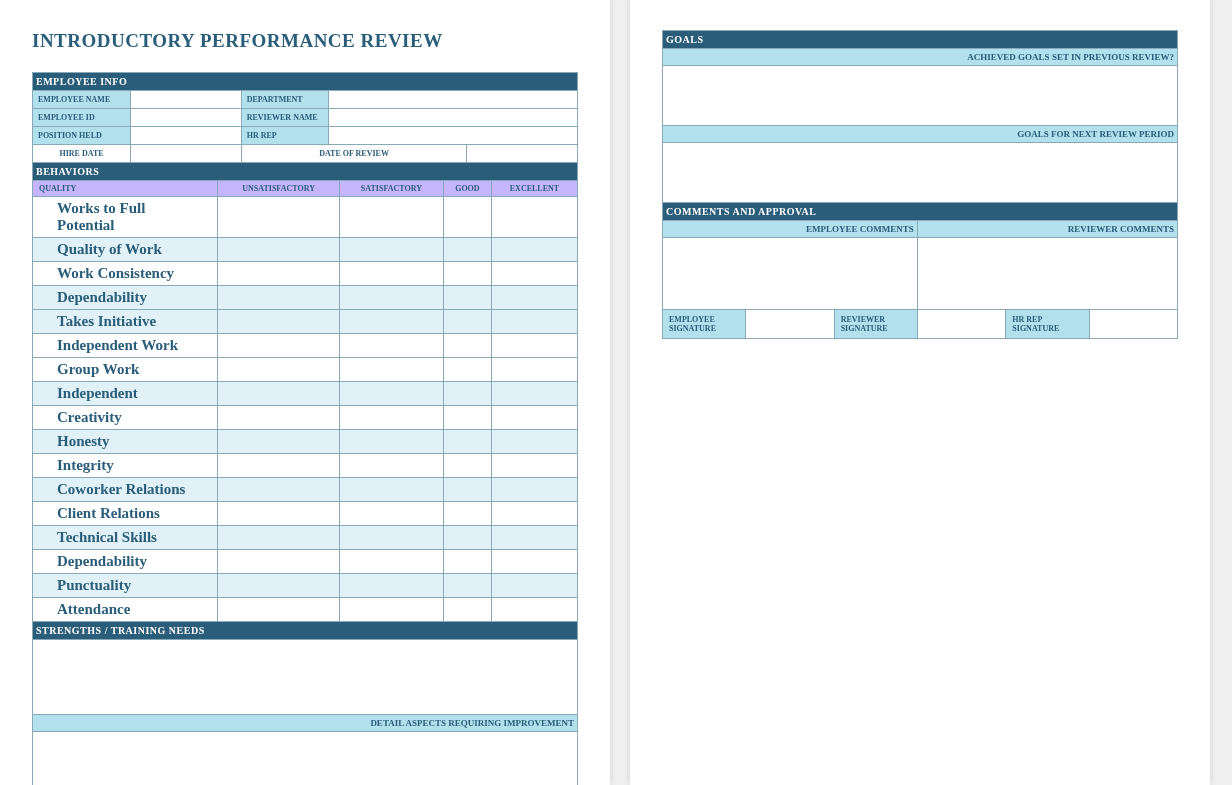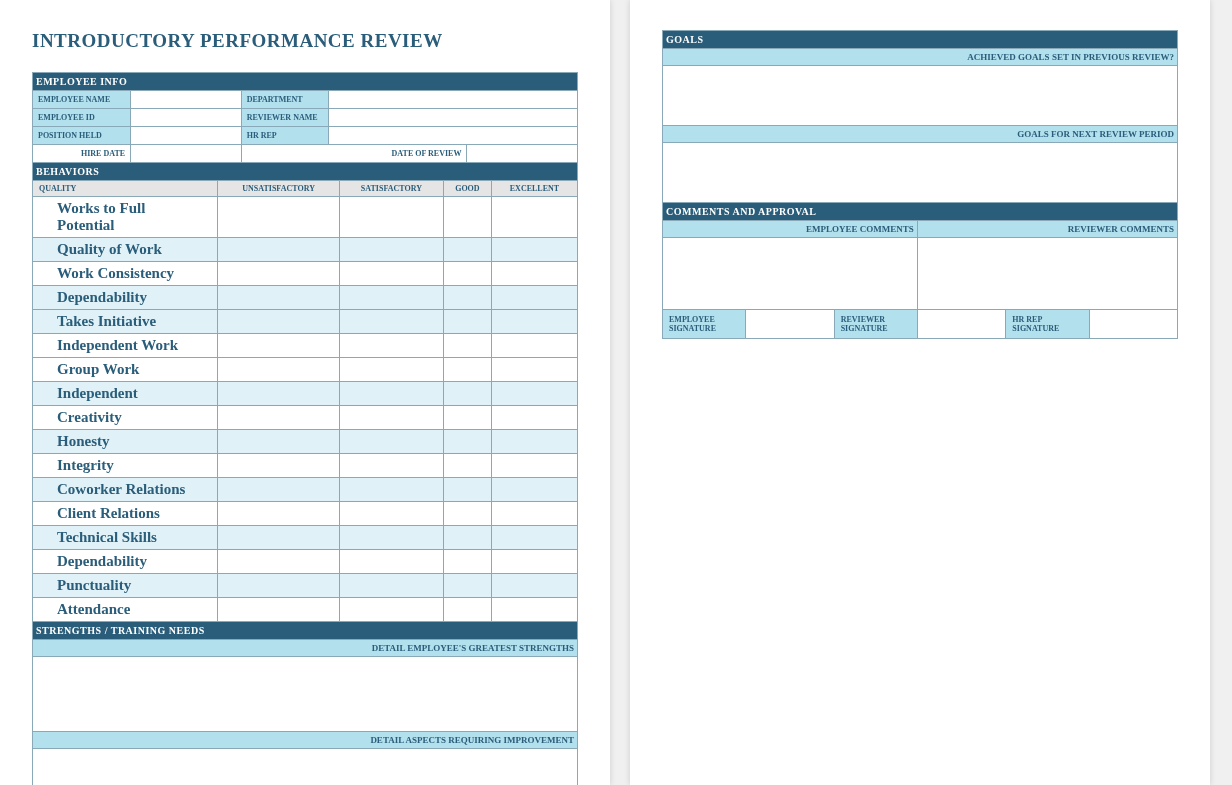--- a/index.html
+++ b/index.html
@@ -62,30 +62,30 @@
     color: #2a5d7a;
     font-weight: bold;
     font-size: 8px;
     padding: 4px 5px;
   }
   .field-label-white {
     background: #fff;
     color: #2a5d7a;
     font-weight: bold;
     font-size: 8px;
-    text-align: right;
+    text-align: center;
     padding: 4px 5px;
   }
   .field-value {
     background: #fff;
     min-height: 20px;
     padding: 4px 5px;
   }
   .rating-col {
-    background: #e5e5e5;
+    background: #c4b5fd;
     color: #2a5d7a;
     font-weight: bold;
     font-size: 8px;
     text-align: center;
     padding: 3px;
   }
   .behavior-row td:first-child {
     color: #2a5d7a;
     font-weight: bold;
     font-size: 15px;
@@ -287,23 +287,20 @@
           <td></td>
           <td></td>
         </tr>
       </tbody>
   </table>
 
   <table style="margin-top:-1px">
     <tbody>
         <tr>
           <td class="section-header">STRENGTHS / TRAINING NEEDS</td>
-        </tr>
-    <tr>
-          <td class="sub-header">DETAIL EMPLOYEE'S GREATEST STRENGTHS</td>
         </tr>
     <tr>
           <td class="textarea-cell"></td>
         </tr>
     <tr>
           <td class="sub-header">DETAIL ASPECTS REQUIRING IMPROVEMENT</td>
         </tr>
     <tr>
           <td class="textarea-cell"></td>
         </tr>

